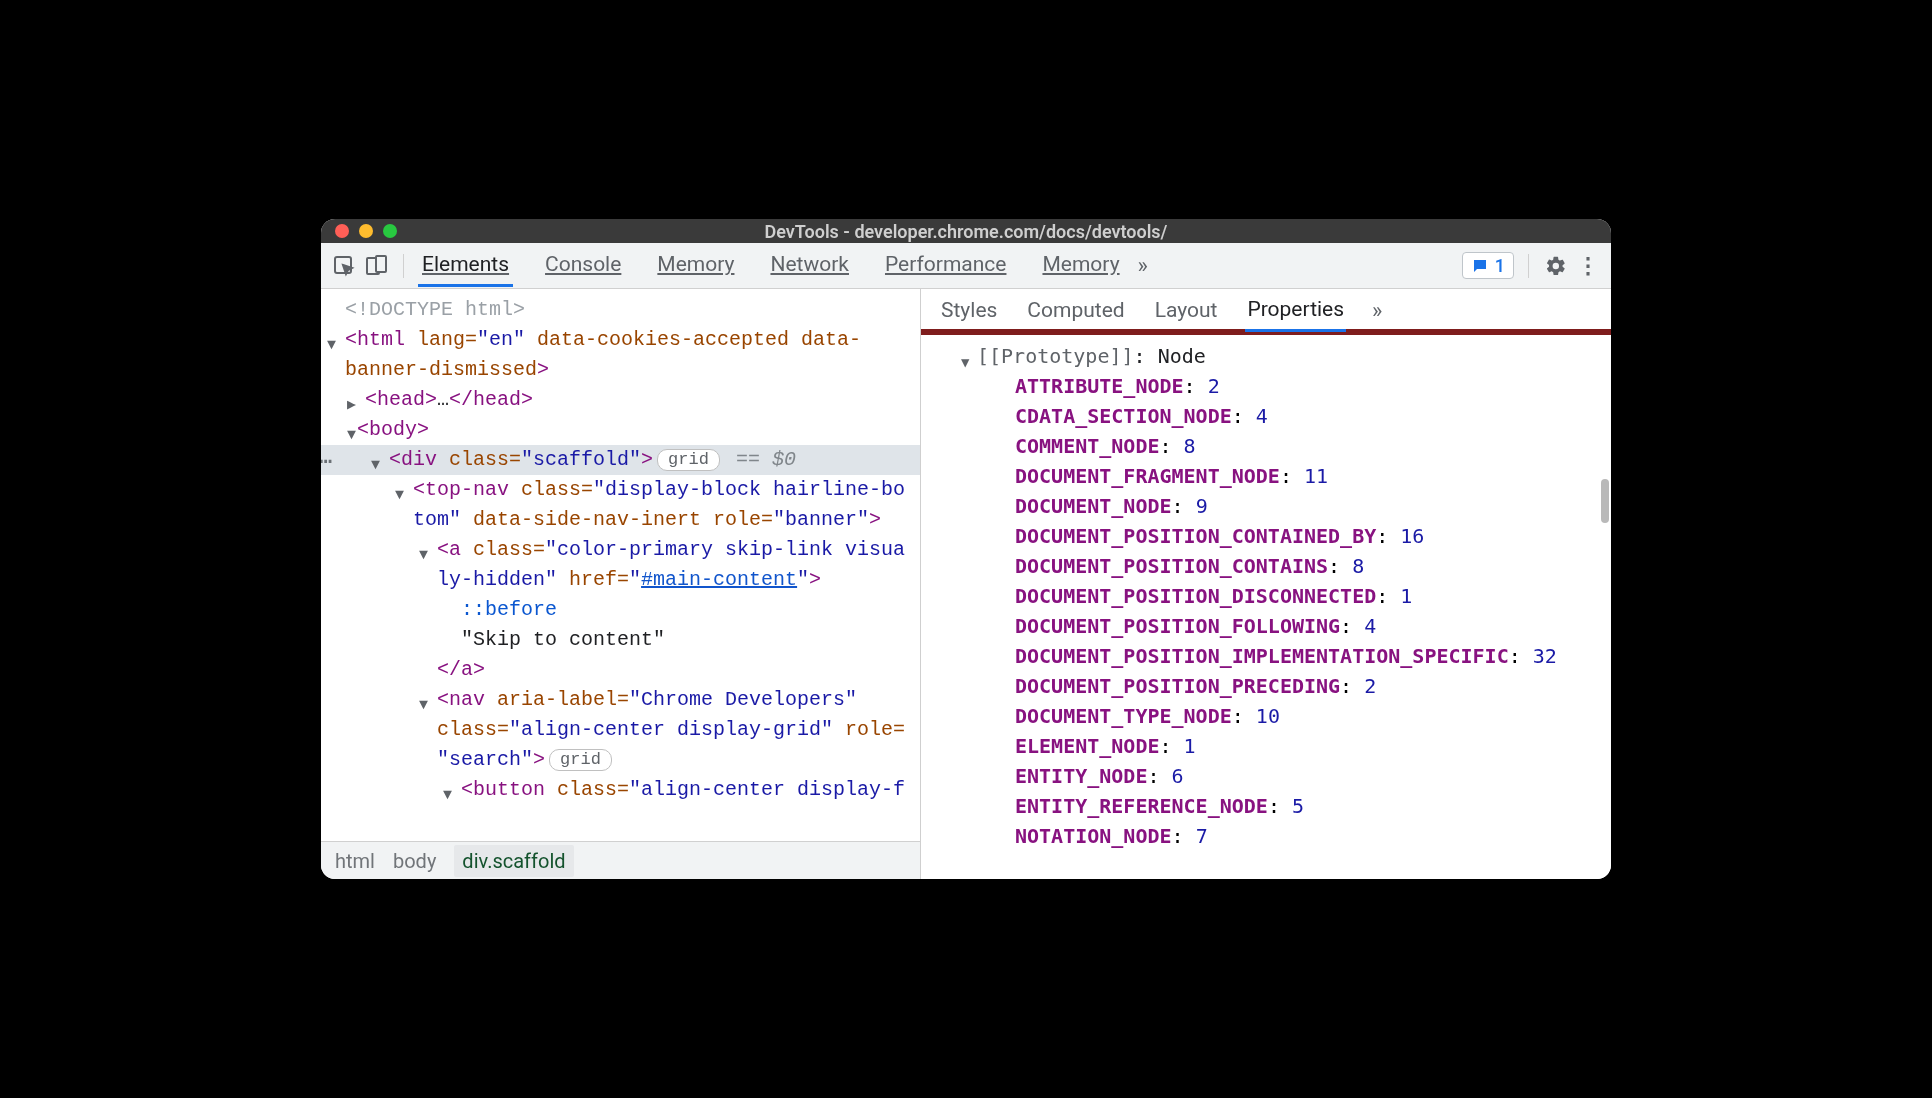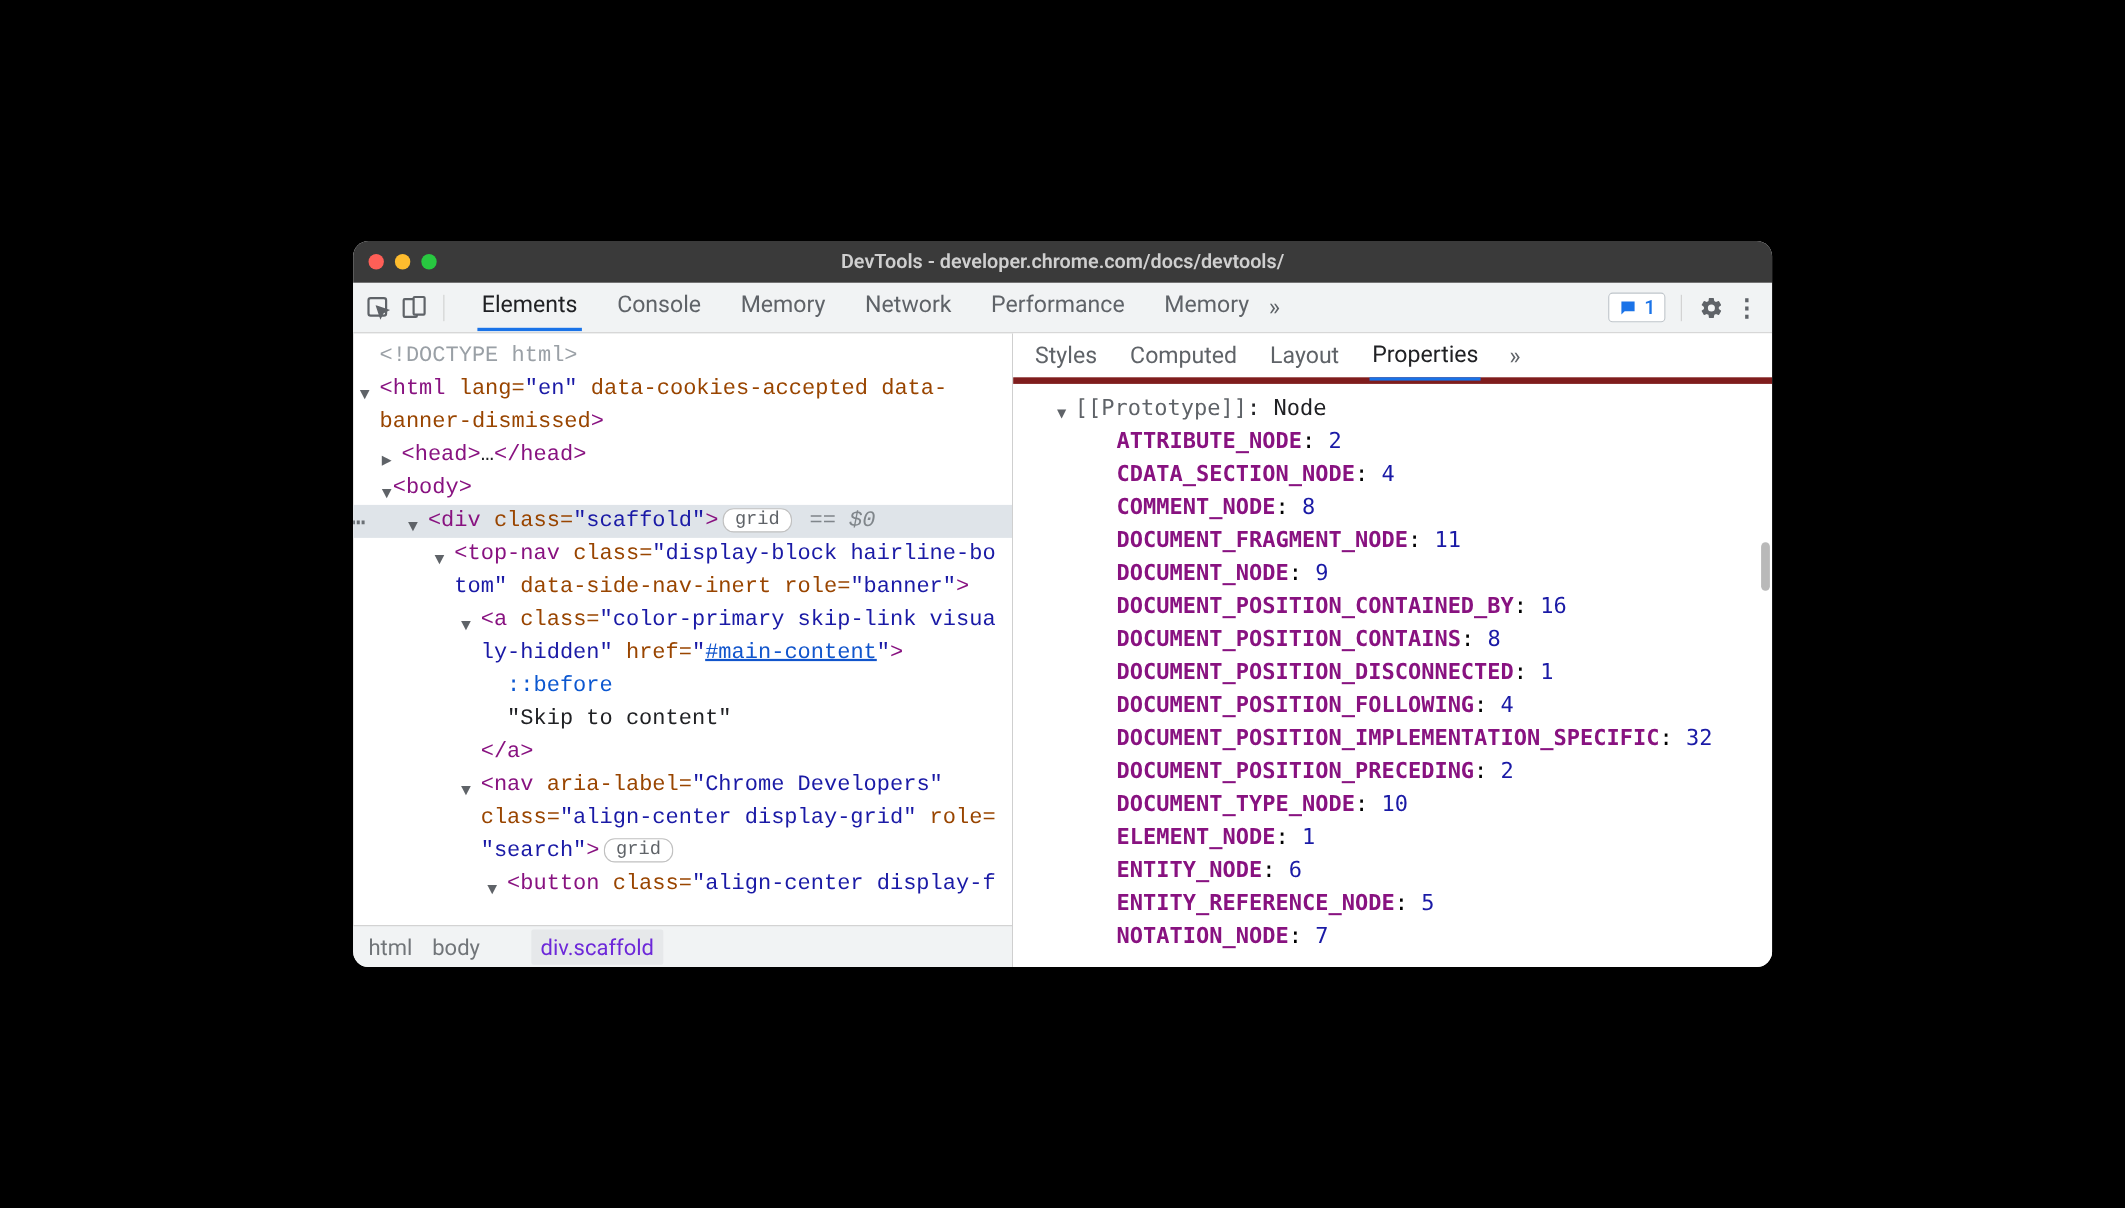--- a/index.html
+++ b/index.html
@@ -13,21 +13,21 @@
     width: 1290px; height: 660px;
     background: #fff;
     border-radius: 14px;
     overflow: hidden;
     box-shadow: 0 20px 60px rgba(0,0,0,0.6);
     display: flex; flex-direction: column;
     position: relative;
   }
   
   .titlebar {
-    height: 38px;
+    height: 24px;
     background: #3a3a3a;
     display: flex; align-items: center;
     padding: 0 14px;
     position: relative;
   }
   .traffic { display: flex; gap: 10px; z-index: 2;}
   .traffic span { width: 14px; height: 14px; border-radius: 50%; }
   .tl-close { background:#ff5f57; }
   .tl-min { background:#febc2e; }
   .tl-max { background:#28c840; }
@@ -39,21 +39,21 @@
   .tabbar {
     height: 46px;
     background: #f1f3f4;
     border-bottom: 1px solid #d0d0d0;
     display:flex; align-items:center;
     padding:0 10px;
     gap: 6px;
   }
   .tabbar .ticon { width: 26px; height:26px; display:flex; align-items:center; justify-content:center; color:#5f6368; }
   .tabbar .divider { width:1px; height:24px; background:#d0d0d0; margin:0 8px; }
-  .main-tabs { display:flex; gap: 28px; margin-left: 16px; font-size: 21px; color:#5f6368; }
+  .main-tabs { display:flex; gap: 28px; font-size: 21px; color:#5f6368;text-decoration:underline; }
   .main-tabs .mtab { padding: 8px 4px; cursor:pointer; }
   .main-tabs .mtab.active { color:#202124; border-bottom: 3px solid #1a73e8; }
   .tabbar .spacer { flex:1; }
   .issues-badge {
     display:flex; align-items:center; gap:6px;
     border: 1px solid #bfc5ca; border-radius:4px;
     padding: 2px 8px; color:#1a73e8; font-size:18px; font-weight:500;
     background:#fff;
   }
   
@@ -81,21 +81,21 @@
   .c-pseudo { color:#0b57d0; }
   .c-link { color:#1155cc; text-decoration:underline; }
   .c-ellipsis { color:#202124; }
   .badge { display:inline-block; border:1px solid #c0c0c0; border-radius:10px; padding:0 10px; font-size:17px; line-height:20px; color:#5f6368; background:#fff; vertical-align:middle; margin:0 4px;}
   .breadcrumb {
     height: 38px; background:#f1f3f4; border-top:1px solid #d0d0d0;
     display:flex; align-items:center; gap:18px; padding:0 14px;
     font-size:20px;
   }
   .breadcrumb .bc { color:#717579; cursor:pointer;}
-  .breadcrumb .bc.active { background:#e6e8ea; padding:4px 8px; border-radius:2px; color:#6d28d9;margin-left:29px;}
+  .breadcrumb .bc.active { background:#e6e8ea; padding:4px 8px; border-radius:2px; color:#14532d;}
   
   .side-tabs {
     display:flex; gap: 26px; padding:2px 18px 0 18px; font-size:21px; color:#5f6368;
     border-bottom:6px solid #7f1d1d; height:46px; align-items:center;
   }
   .side-tabs .stab { padding:8px 2px; cursor:pointer; }
   .side-tabs .stab.active { color:#202124; border-bottom:3px solid #1a73e8; }
   .props { flex:1; overflow:hidden; font-family: Menlo, Monaco, monospace; font-size:20px; line-height:30px; padding:6px 0 6px 0; }
   .prow { padding-left: 94px; white-space:nowrap; }
   .prow .pname { color:#881280; font-weight:700; }

